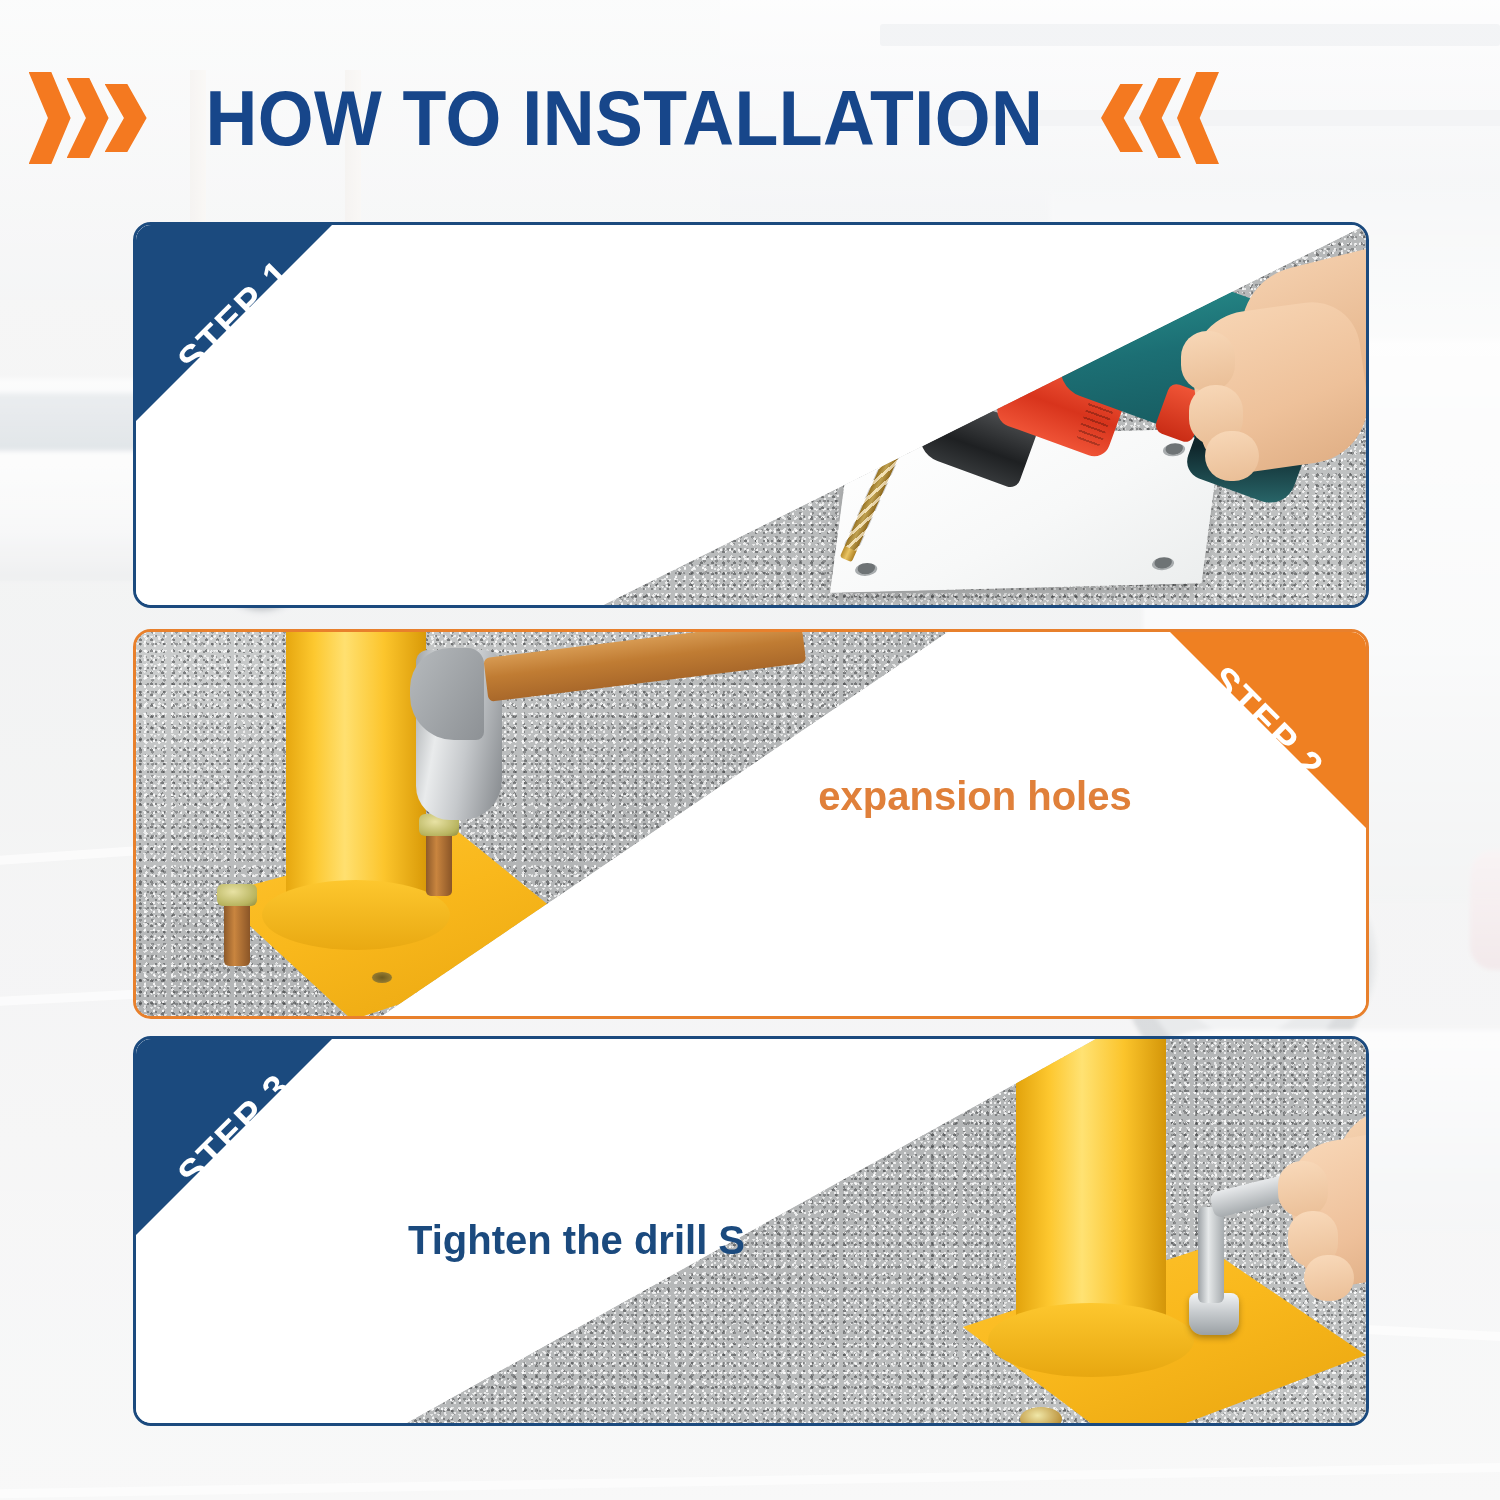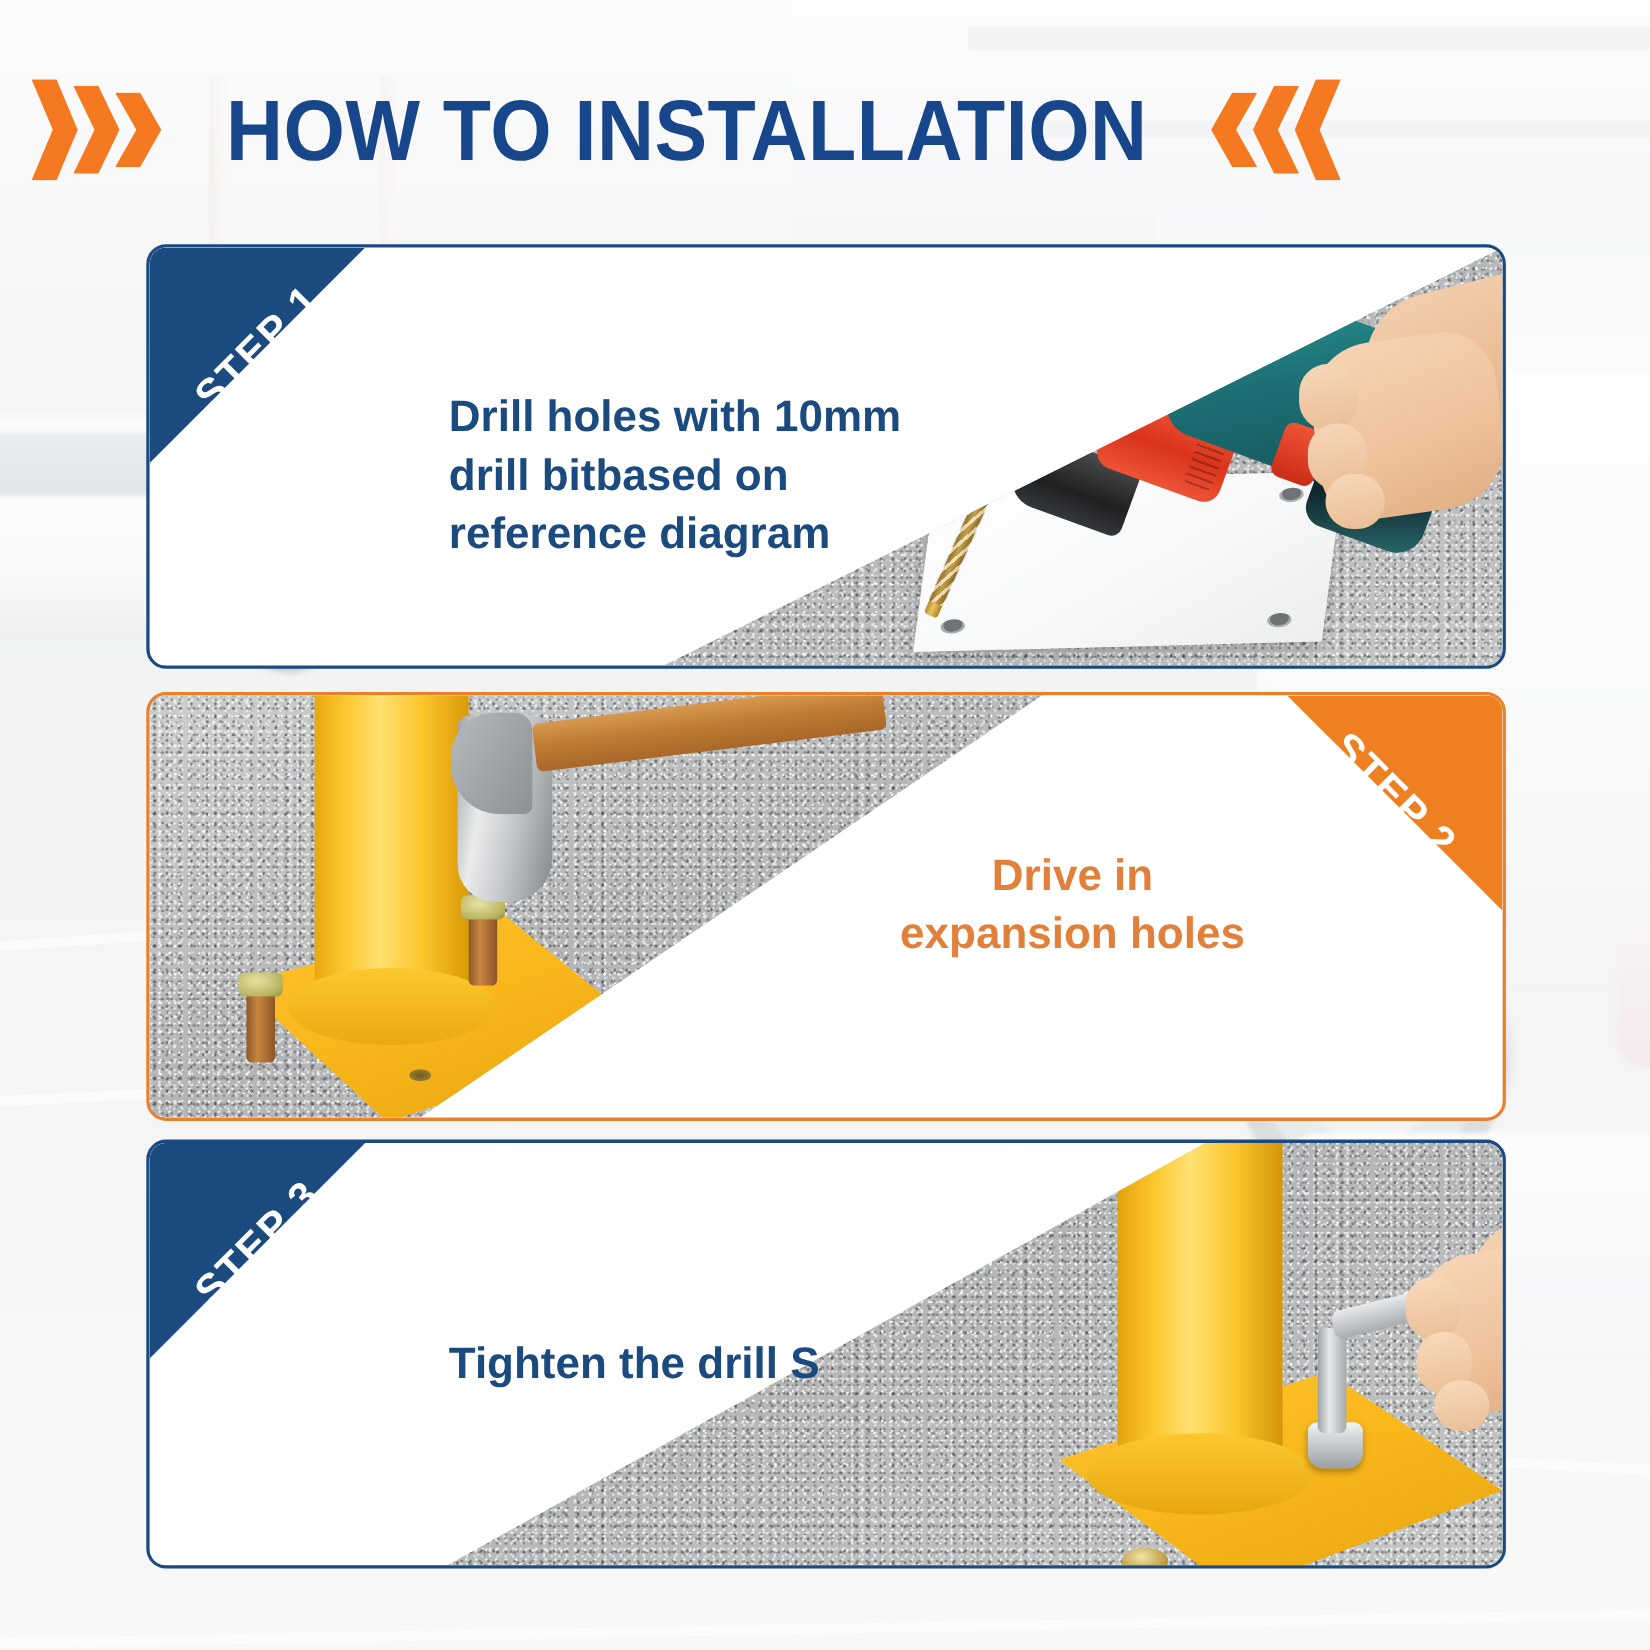--- a/index.html
+++ b/index.html
@@ -523,25 +523,20 @@
           <div class="forearm"></div>
           <div class="palm"></div>
           <div class="finger f1"></div>
           <div class="finger f2"></div>
           <div class="finger f3"></div>
         </div>
       </div>
 
       <div class="whitehalf left-of-diag"></div>
 
-      <div class="step-text t1">
-        <div>Drill holes with 10mm</div>
-        <div>drill bitbased on</div>
-        <div>reference diagram</div>
-      </div>
 
       <div class="corner tl">
         <div class="tri"></div>
         <div class="step-label">STEP 1</div>
       </div>
 
     </div>
   </div>
 
   <div class="panel p2">
@@ -561,21 +556,20 @@
         <div class="hammer">
           <div class="head"></div>
           <div class="claw"></div>
           <div class="handle"></div>
         </div>
       </div>
 
       <div class="whitehalf right-of-diag"></div>
 
       <div class="step-text t2">
-        <div>Drive in</div>
         <div>expansion holes</div>
       </div>
 
       <div class="corner tr">
         <div class="tri"></div>
         <div class="step-label">STEP 2</div>
       </div>
 
     </div>
   </div>

